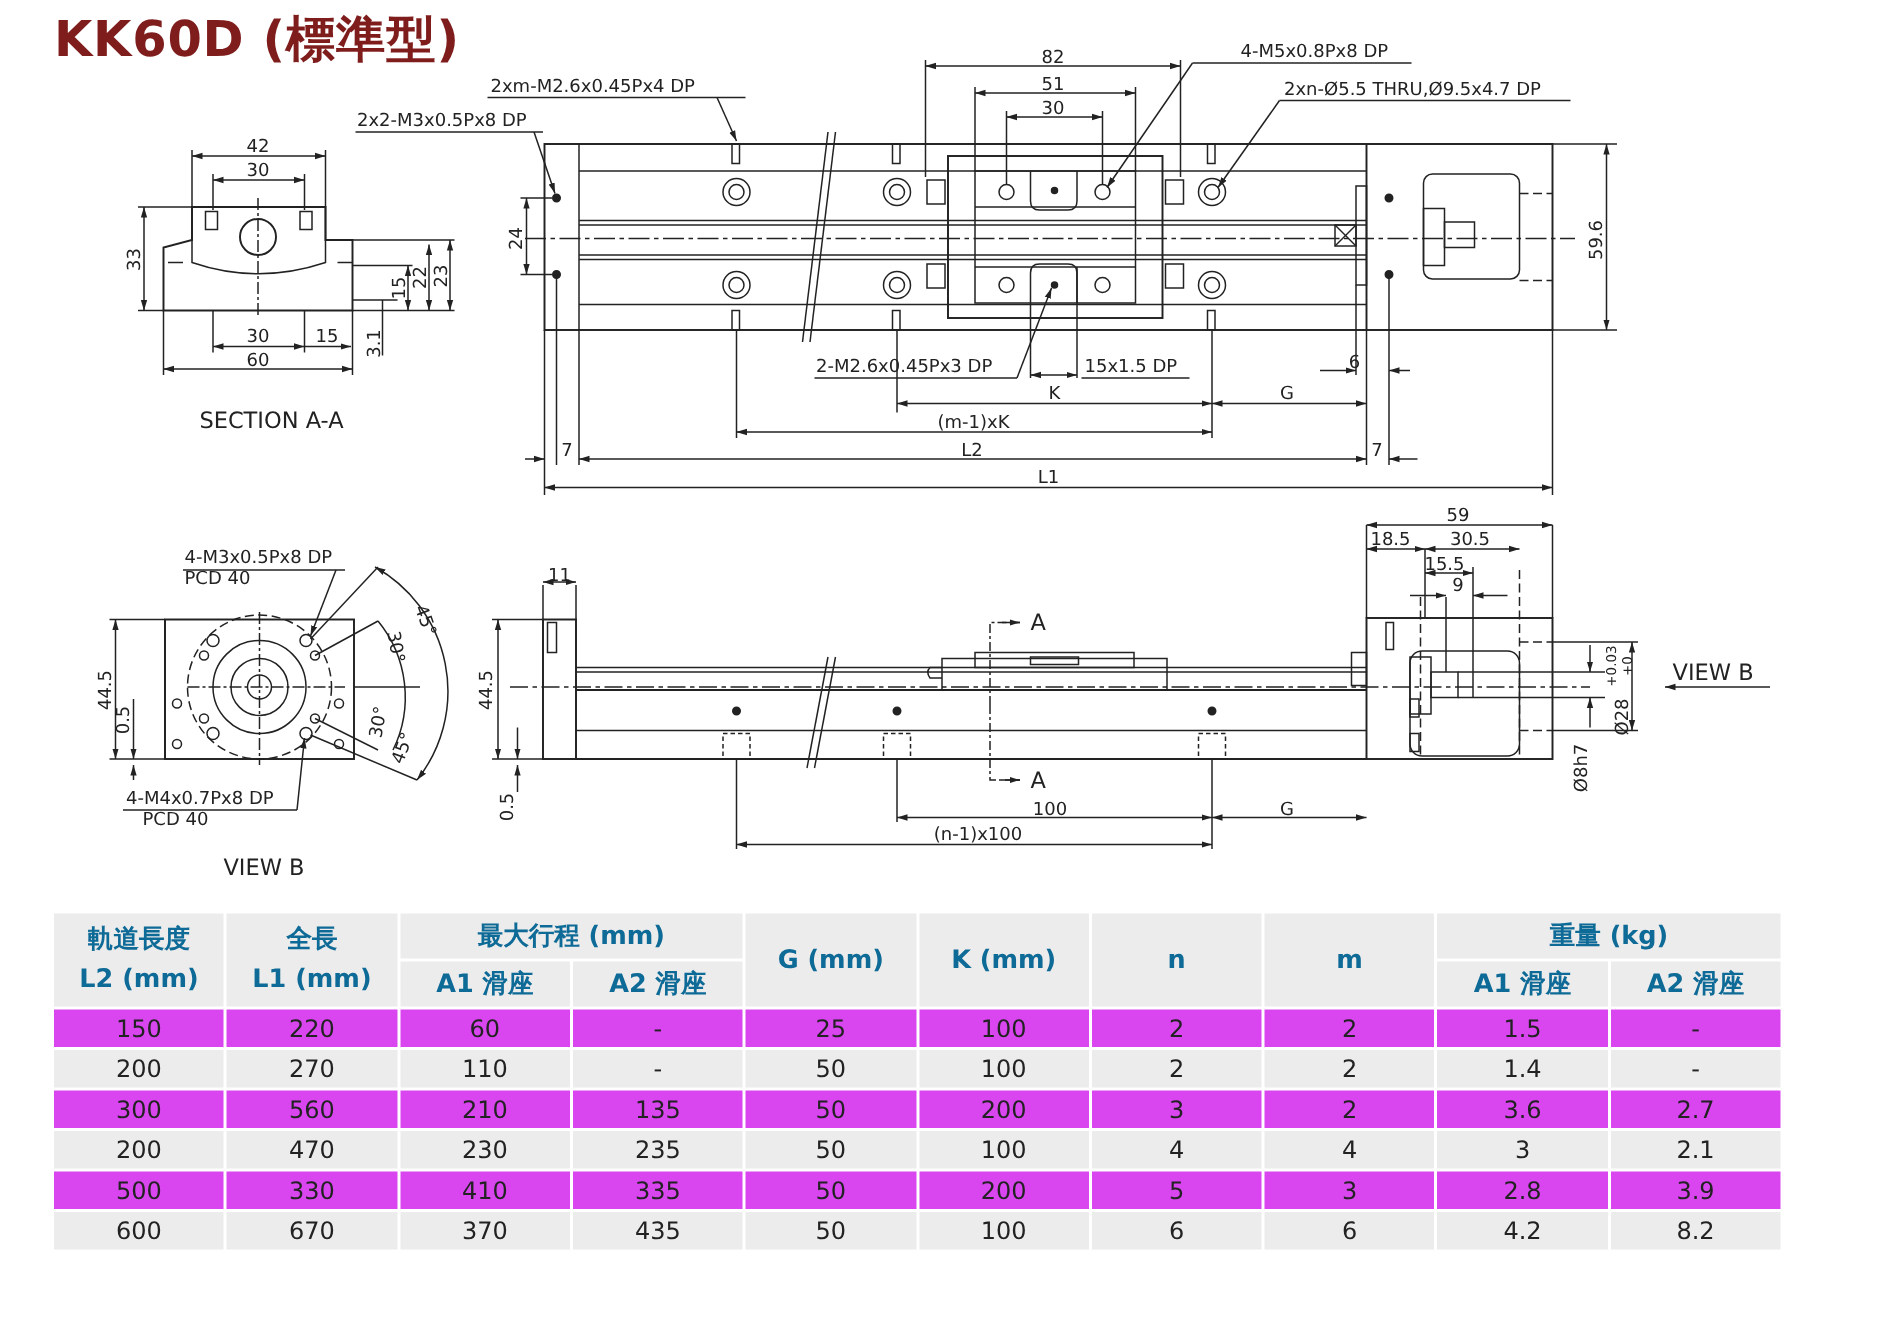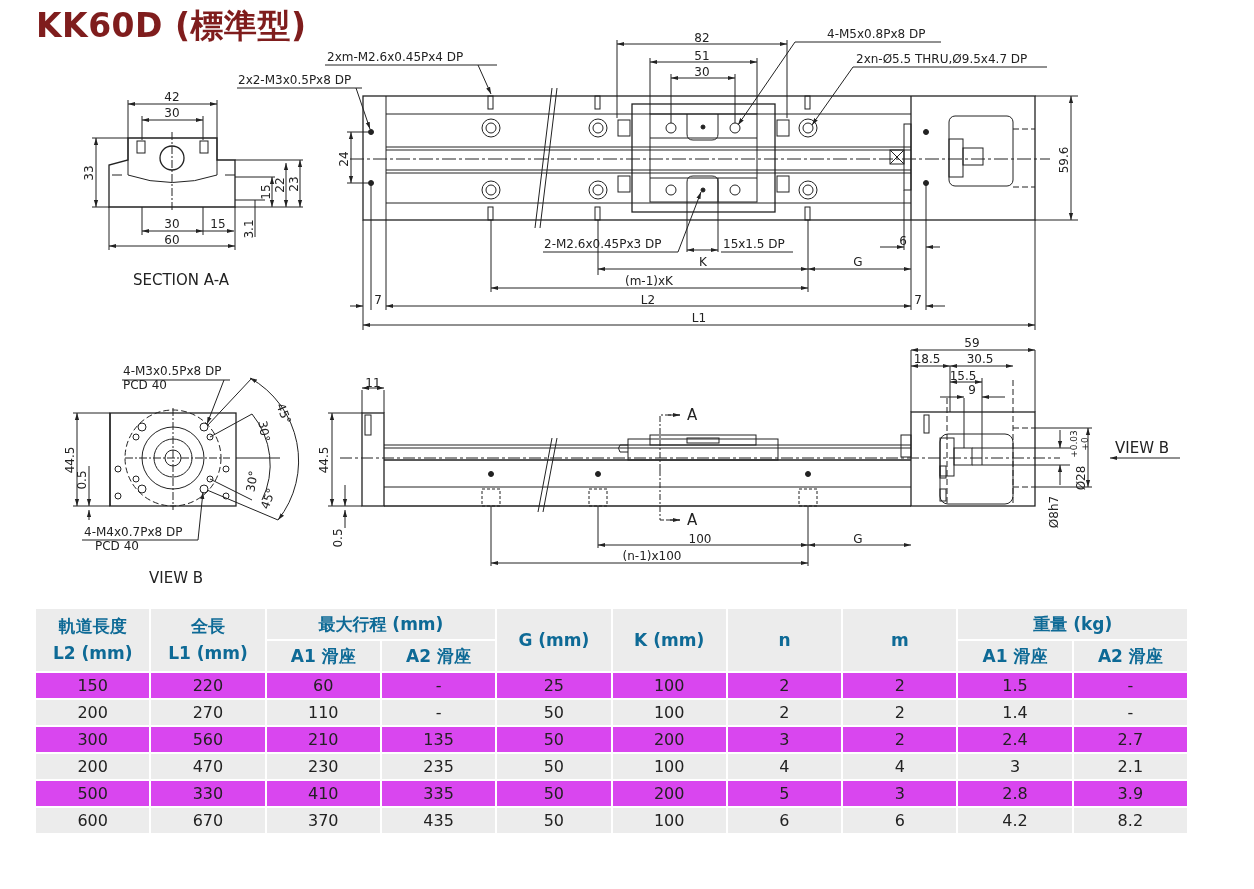--- a/index.html
+++ b/index.html
@@ -441,21 +441,21 @@
       </tr>
       <tr class="odd">
         <td>300</td>
         <td>560</td>
         <td>210</td>
         <td>135</td>
         <td>50</td>
         <td>200</td>
         <td>3</td>
         <td>2</td>
-        <td>2.4</td>
+        <td>3.6</td>
         <td>2.7</td>
       </tr>
       <tr class="even">
         <td>200</td>
         <td>470</td>
         <td>230</td>
         <td>235</td>
         <td>50</td>
         <td>100</td>
         <td>4</td>

